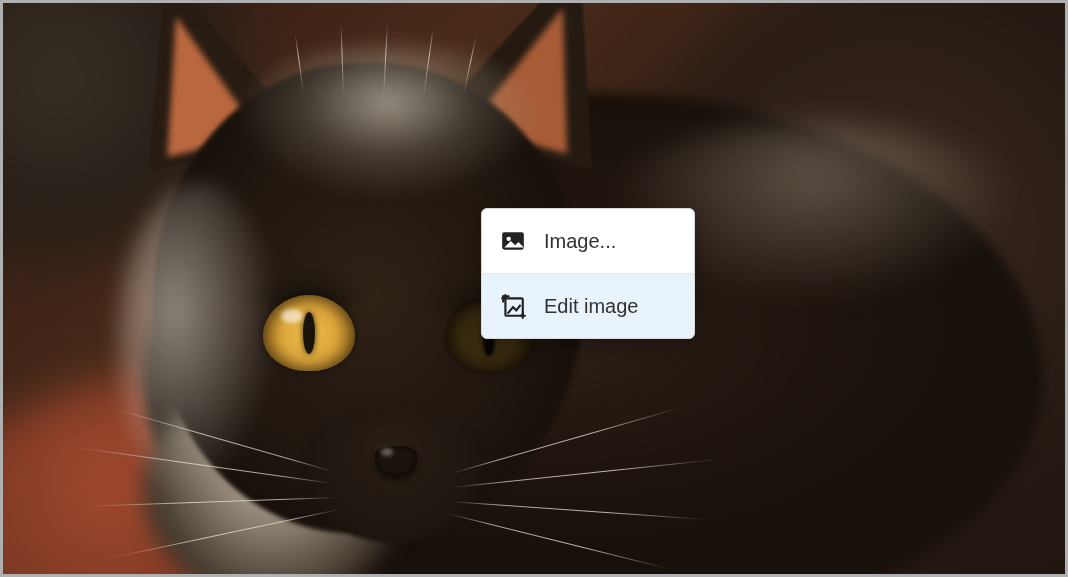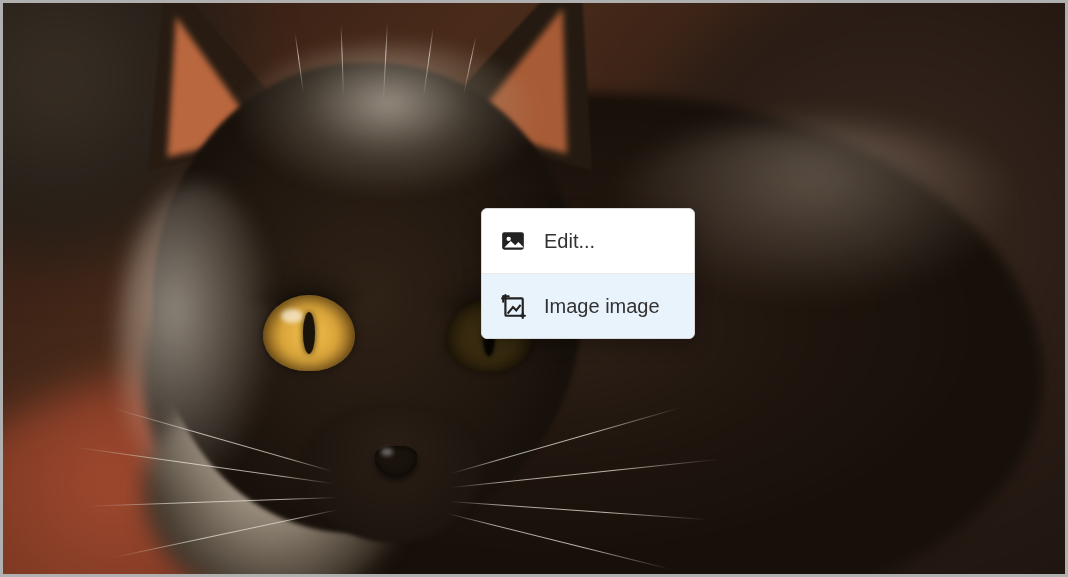--- a/index.html
+++ b/index.html
@@ -293,35 +293,35 @@
 
   <div class="context-menu">
     <div class="menu-item">
       <span class="menu-icon">
         <svg viewBox="0 0 24 24" fill="#222">
             <rect x="2" y="4" width="20" height="16" rx="2"></rect>
             <circle cx="8" cy="10" r="2" fill="#fff"></circle>
             <path d="M4 18 L10 12 L14 16 L17 13 L22 18 Z" fill="#fff"></path>
           </svg>
       </span>
-      <span class="menu-label">Edit...</span>
+      <span class="menu-label">Image...</span>
     </div>
     <div class="menu-item hovered">
       <span class="menu-icon">
         <svg viewBox="0 0 24 24" fill="none" stroke="#222" stroke-width="2">
           <path d="M3 3 L3 8" stroke-linecap="round"></path>
           <path d="M3 3 L8 3" stroke-linecap="round"></path>
           <rect x="5" y="5" width="16" height="16" rx="1" fill="none"></rect>
           <path d="M7 19 L12 13 L15 16 L19 11" fill="none"></path>
           <path d="M5 21 L5 23" stroke-linecap="round" opacity="0"></path>
           <path d="M21 5 L16 5" stroke-linecap="round" opacity="0"></path>
           <path d="M5 5 L2 5" stroke-linecap="round"></path>
           <path d="M5 5 L5 2" stroke-linecap="round"></path>
           <path d="M21 21 L24 21" stroke-linecap="round" opacity="0"></path>
           <path d="M21 19 L21 23" stroke-linecap="round"></path>
           <path d="M19 21 L23 21" stroke-linecap="round"></path>
         </svg>
       </span>
-      <span class="menu-label">Image image</span>
+      <span class="menu-label">Edit image</span>
     </div>
   </div>
 
 </div>
 
 </body></html>

